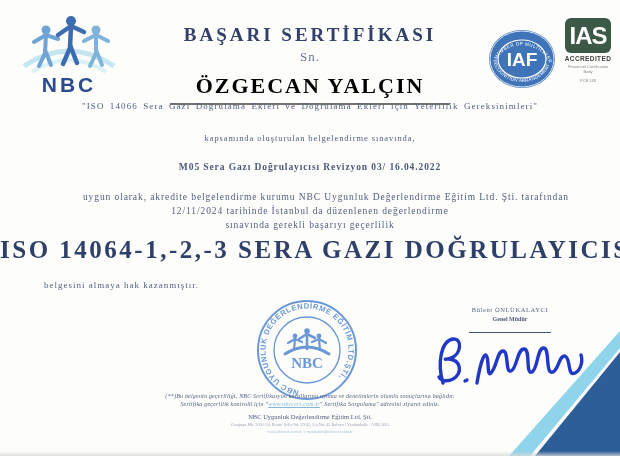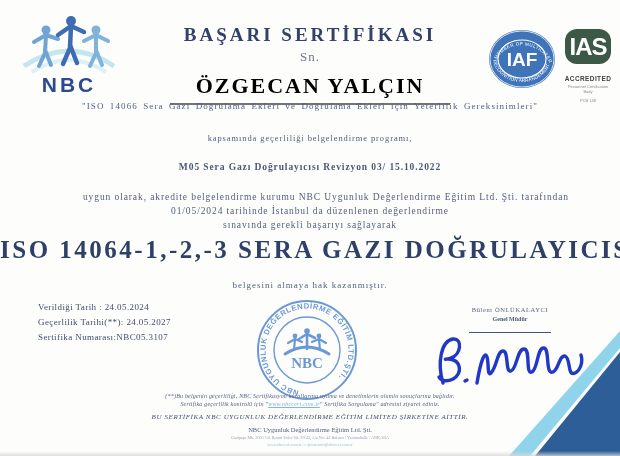--- a/index.html
+++ b/index.html
@@ -11,39 +11,39 @@
   
   .nbc-logo{position:absolute;left:16px;top:8px;width:106px;height:94px;}
   .header-block{position:absolute;left:0;right:0;top:24px;text-align:center;}
   .title{font-size:19px;letter-spacing:3px;color:#32406a;font-weight:600;white-space:nowrap;}
   .honorific{font-size:13px;color:#6a7690;margin-top:3px;letter-spacing:1px;}
   .recipient{display:inline-block;font-size:22px;letter-spacing:2px;color:#000000;font-weight:600;
     padding:2px 26px 4px 26px;border-bottom:2px solid #737373;margin-top:6px;white-space:nowrap;}
   .iaf-logo{position:absolute;left:487px;top:27px;width:70px;height:64px;}
   .ias-block{position:absolute;left:560px;top:18px;width:56px;text-align:center;
     font-family:"Liberation Sans", sans-serif;}
-  .ias-box{width:46px;height:35px;margin:11px auto;background:#3c5847;border-radius:12px;
+  .ias-box{width:46px;height:35px;margin:0 auto;background:#3c5847;border-radius:6px;
     display:flex;align-items:center;justify-content:center;}
   .ias-box span{color:#fff;font-size:24px;font-weight:bold;letter-spacing:-1px;}
   .ias-accredited{font-size:6.5px;font-weight:bold;color:#3f3f3f;letter-spacing:.4px;margin-top:2px;}
   .ias-sub{font-size:4px;color:#8a8a8a;line-height:5px;margin-top:2px;}
   .ias-pcb{font-size:4px;color:#8a8a8a;margin-top:4px;}
   
   .quote{position:absolute;left:0;right:0;top:101px;text-align:center;
     font-size:9px;letter-spacing:1.1px;word-spacing:2px;color:#516082;white-space:nowrap;}
   .bline{position:absolute;left:0;right:0;text-align:center;color:#52607e;letter-spacing:.9px;}
   .l1{top:133px;font-size:8.5px;}
   .l2{top:162px;font-size:9.5px;font-weight:600;color:#4b5878;}
   .l3{top:192px;font-size:9.5px;margin-left:32px;}
   .l4{top:206px;font-size:9.5px;}
   .l5{top:220px;font-size:9.5px;}
   .award-title{position:absolute;left:0;right:0;top:236px;text-align:center;
     font-size:25px;letter-spacing:2.5px;color:#2e3f68;font-weight:600;white-space:nowrap;}
-  .award-sub{position:absolute;left:0;right:0;top:280px;text-align:center;
-    font-size:9px;letter-spacing:1px;color:#54627f;}
+  .award-sub{position:absolute;left:0;right:0;top:280px;
+    font-size:9px;letter-spacing:1px;color:#54627f;padding-left:44px;}
   
   .details{position:absolute;left:38px;top:300px;font-size:9px;line-height:15px;
     color:#3f4c6c;letter-spacing:.4px;}
   .seal{position:absolute;left:255px;top:298px;width:104px;height:104px;opacity:.9;}
   .sign-block{position:absolute;left:430px;top:306px;width:160px;text-align:center;}
   .sign-name{font-size:6.5px;color:#5a6584;letter-spacing:.6px;}
   .sign-title{font-size:6px;font-weight:bold;color:#4c5878;margin-top:3px;}
   .sign-rule{width:82px;height:1px;background:#46527a;margin:10px auto 0 auto;}
   .signature{position:absolute;left:425px;top:325px;width:170px;height:78px;}
   
@@ -118,34 +118,29 @@
     </div>
     <div class="ias-accredited">ACCREDITED</div>
     <div class="ias-sub">
       <div>Personnel Certification</div>
       <div>Body</div>
     </div>
     <div class="ias-pcb">PCB 148</div>
   </div>
 
   <div class="quote">"ISO 14066 Sera Gazı Doğrulama Ekleri ve Doğrulama Ekleri için Yeterlilik Gereksinimleri"</div>
-  <div class="bline l1">kapsamında geçerliliği belgelendirme programı,</div>
-  <div class="bline l2">M05 Sera Gazı Doğrulayıcısı Revizyon 03/ 15.10.2022</div>
+  <div class="bline l1">kapsamında oluşturulan belgelendirme sınavında,</div>
+  <div class="bline l2">M05 Sera Gazı Doğrulayıcısı Revizyon 03/ 16.04.2022</div>
   <div class="bline l3">uygun olarak, akredite belgelendirme kurumu  NBC Uygunluk Değerlendirme Eğitim Ltd. Şti. tarafından</div>
-  <div class="bline l4">01/05/2024 tarihinde İstanbul da düzenlenen değerlendirme</div>
-  <div class="bline l5">sınavında gerekli başarıyı sağlayarak</div>
+  <div class="bline l4">12/11/2024 tarihinde İstanbul da düzenlenen değerlendirme</div>
+  <div class="bline l5">sınavında gerekli başarıyı geçerlilik</div>
 
   <div class="award-title">ISO 14064-1,-2,-3 SERA GAZI DOĞRULAYICISI</div>
   <div class="award-sub">belgesini almaya hak kazanmıştır.</div>
 
-  <div class="details">
-    <div>Verildiği Tarih : 24.05.2024</div>
-    <div>Geçerlilik Tarihi(**): 24.05.2027</div>
-    <div>Sertifika Numarası:NBC05.3107</div>
-  </div>
 
   <svg class="seal" viewBox="0 0 104 104">
     <circle cx="52" cy="52" r="49" fill="none" stroke="#5b8ed2" stroke-width="2"></circle>
     <circle cx="52" cy="52" r="33" fill="none" stroke="#5b8ed2" stroke-width="1.4"></circle>
     <defs>
       <path id="sealRing" d="M 52,93.5 A 41.5,41.5 0 1 1 52.01,93.5"></path>
     </defs>
     <text font-size="7.6" fill="#5b8ed2" font-weight="bold" font-family="Liberation Sans, sans-serif" letter-spacing=".6">
       <textPath href="#sealRing" startOffset="8">NBC UYGUNLUK DEĞERLENDİRME EĞİTİM LTD.ŞTİ.</textPath>
     </text>
@@ -179,21 +174,20 @@
     <g fill="none" stroke="#2137c6" stroke-width="3.4" stroke-linecap="round" stroke-linejoin="round">
       <path d="M18,58 C12,38 16,16 28,14 C38,13 36,30 26,33 C20,35 18,34 24,34 C36,35 38,48 28,54 C22,57 16,56 14,52"></path>
       <path d="M40,56 l2,-1"></path>
       <path d="M52,58 C56,34 60,26 62,32 C64,38 62,52 66,48 C72,42 72,26 78,26 C84,26 80,48 86,46 C92,44 92,24 99,24 C106,24 100,50 107,47 C113,44 112,22 119,23 C125,24 120,50 128,47 C134,44 134,30 140,31 C146,33 142,52 150,48 C156,45 158,36 156,30"></path>
     </g>
   </svg>
 
   <div class="footer">
     <div class="fnote">(**)Bu belgenin geçerliliği, NBC Sertifikasyon kurallarına uyuma ve denetimlerin olumlu sonuçlarına bağlıdır.</div>
     <div class="fnote"><span>Sertifika geçerlilik kontrolü için "</span><a>www.nbccert.com.tr</a><span>" Sertifika Sorgulama" adresini ziyaret ediniz.</span></div>
-    <div class="fown">BU SERTİFİKA NBC UYGUNLUK DEĞERLENDİRME  EĞİTİM LİMİTED ŞİRKETİNE AİTTİR.</div>
     <div class="fcompany">NBC  Uygunluk Değerlendirme Eğitim Ltd. Şti.</div>
     <div class="faddress">Gazipaşa Mh. 2050 Cd. Resmi Evler Sit. 29/43, A/a No: 42 Bulvarı / Yenimahalle / ANKARA</div>
     <div class="fweb">www.nbccert.com.tr / e-posta:info@nbccert.com.tr</div>
   </div>
 
   <svg class="corner" viewBox="0 0 120 135">
     <polygon points="120,10 120,27 30,135 9,135" fill="#8fd4ea"></polygon>
     <polygon points="120,31 120,135 35,135" fill="#2e5e97"></polygon>
   </svg>
 

